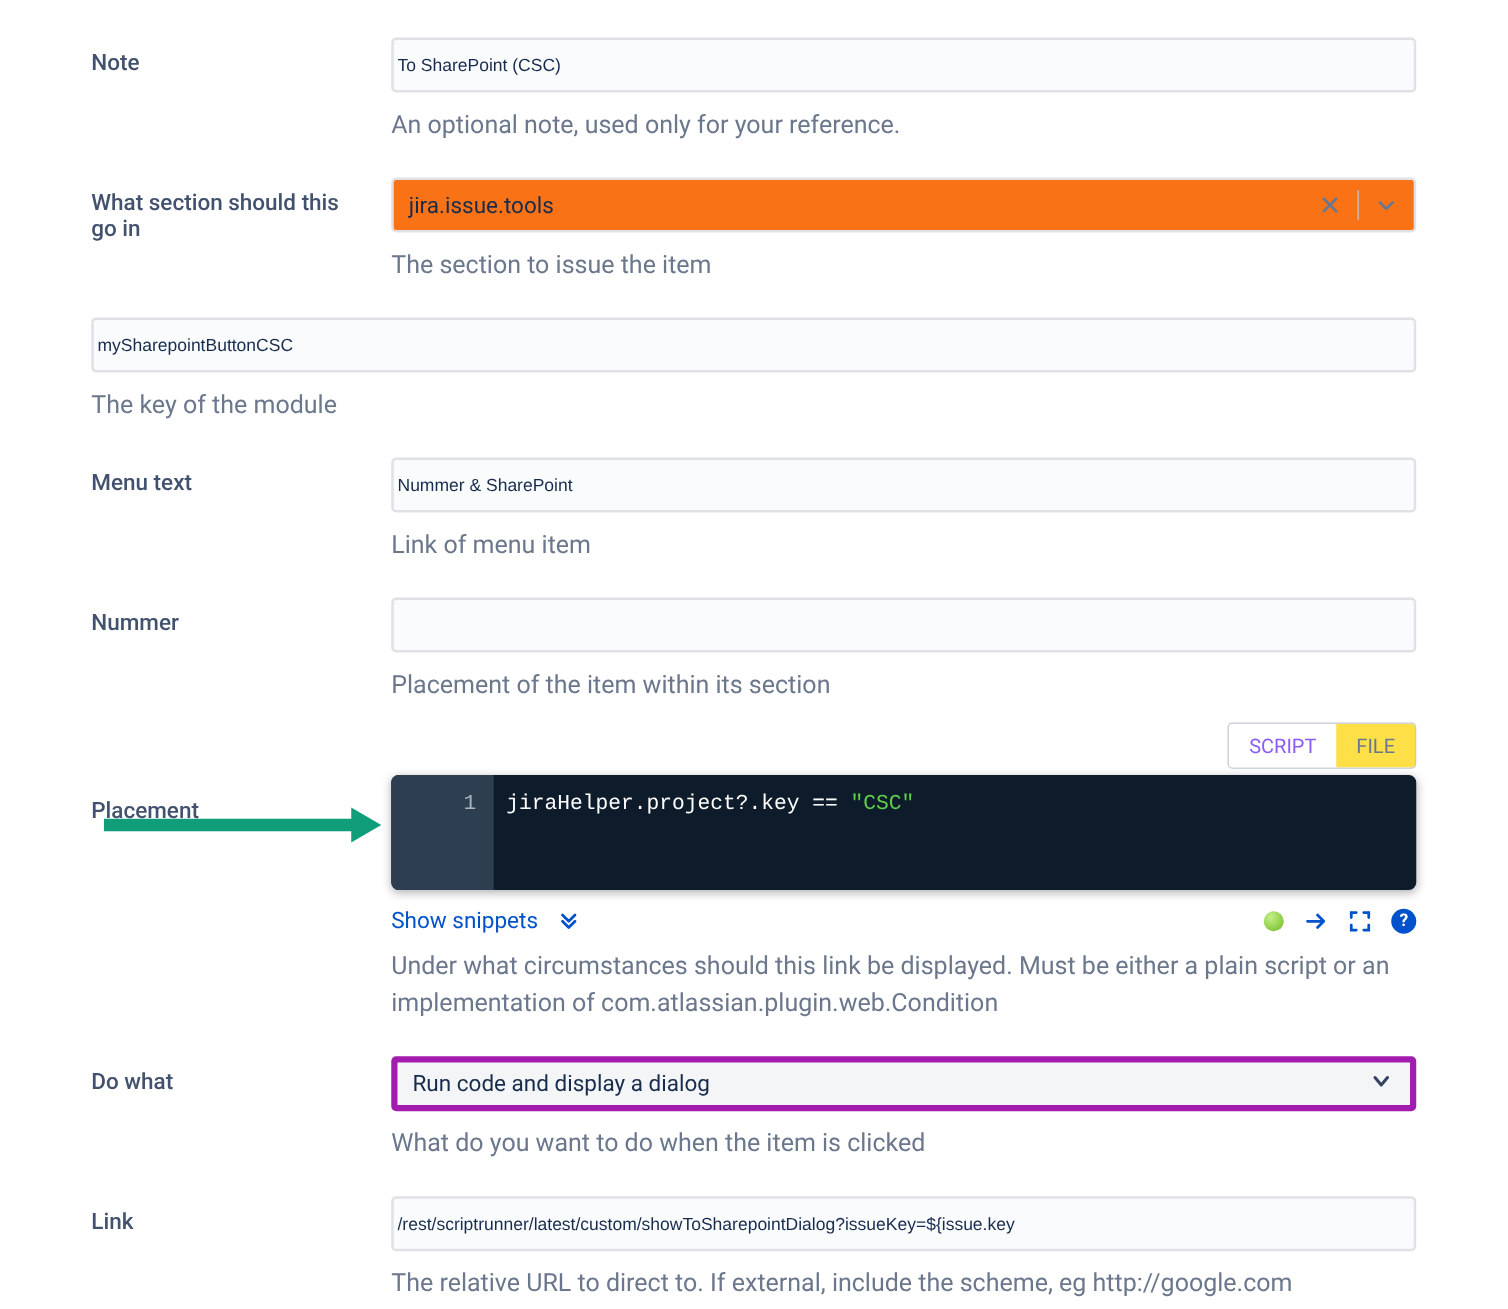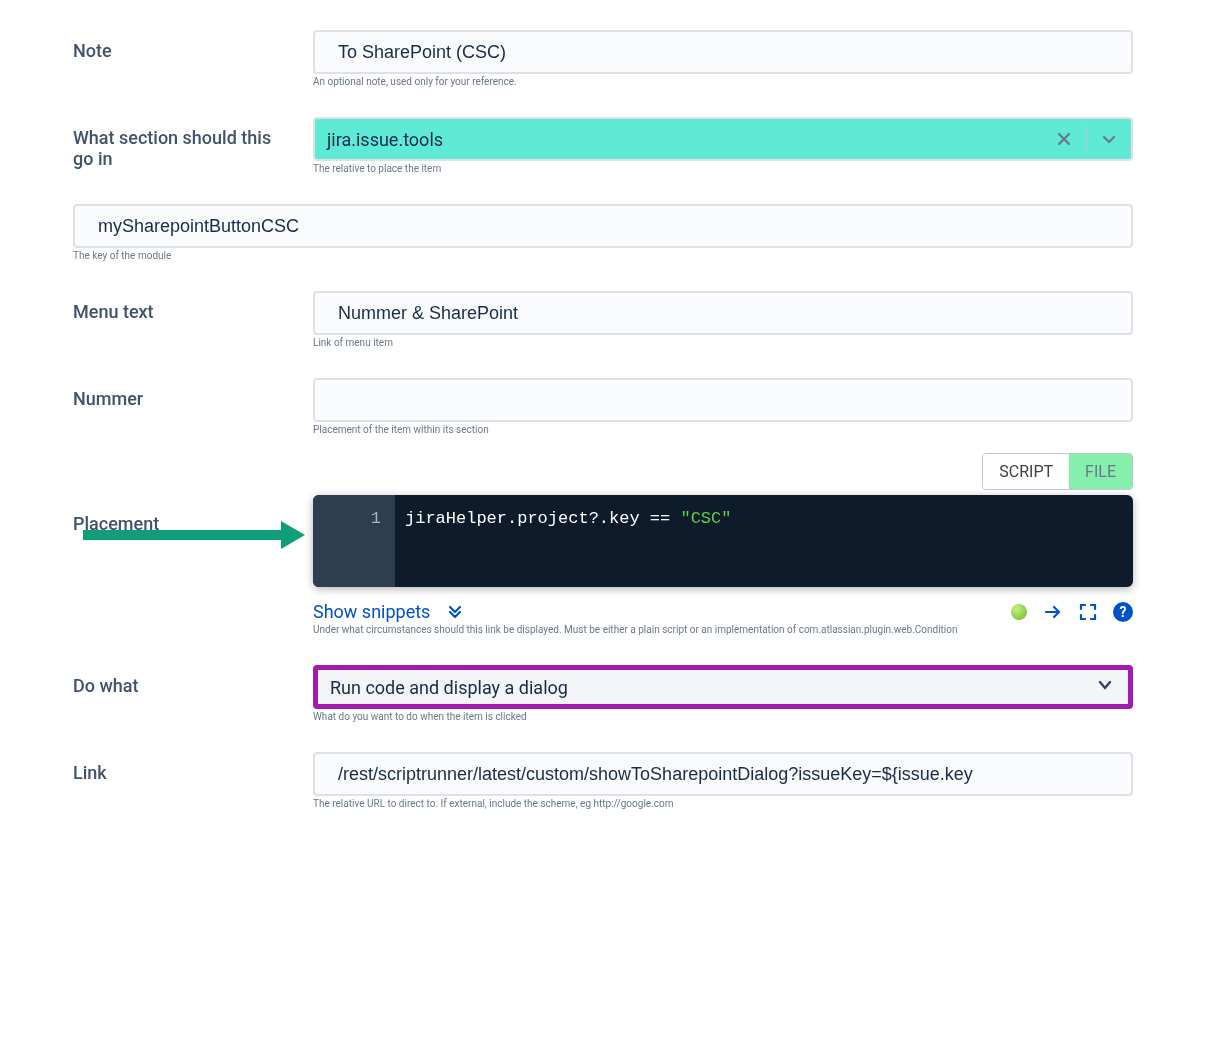--- a/index.html
+++ b/index.html
@@ -32,37 +32,38 @@
   color: #42526e;
 }
 .field-col {
   flex: 1;
 }
 .text-input {
   width: 100%;
   height: 44px;
   border: 2px solid #dfe1e6;
   border-radius: 4px;
-  padding: 0 23px;
-  font-size: 18px;
+  padding: 0 3px;
+  font-size: 14px;
   color: #172b4d;
   background: #fafbfc;
 }
 .help-text {
-  font-size: 10px;
+  font-size: 20px;
   color: #6b778c;
+  margin-top: 10px;
   margin-bottom: 18px;
   line-height: 1.5;
 }
 .select-wrap {
   position: relative;
   width: 100%;
   border: 2px solid #dfe1e6;
   border-radius: 4px;
-  background: #5eead4;
+  background: #f97316;
   display: flex;
   align-items: center;
   height: 44px;
 }
 .select-value {
   flex: 1;
   padding: 0 12px;
   font-size: 18px;
   color: #172b4d;
 }
@@ -116,24 +117,24 @@
   display: flex;
   border: 1px solid #c1c7d0;
   border-radius: 4px;
   overflow: hidden;
 }
 .code-tab {
   padding: 8px 16px;
   font-size: 16px;
   background: #fff;
   cursor: pointer;
-  color: #404040;
+  color: #8b5cf6;
 }
 .code-tab.inactive {
-  background: #86efac;
+  background: #fde047;
   color: #6b778c;
 }
 .code-editor {
   background: #0d1b2a;
   border-radius: 6px;
   box-shadow: 0 2px 8px rgba(0,0,0,0.3);
   display: flex;
   overflow: hidden;
   height: 92px;
 }
@@ -237,21 +238,21 @@
               </svg>
           </span>
           <span class="sep"></span>
           <span class="icon-btn">
             <svg width="18" height="18" viewBox="0 0 18 18">
                 <path d="M4 7 L9 12 L14 7" stroke="currentColor" stroke-width="2.2" fill="none" stroke-linecap="round" stroke-linejoin="round"></path>
               </svg>
           </span>
         </div>
       </div>
-      <div class="help-text">The relative to place the item</div>
+      <div class="help-text">The section to issue the item</div>
     </div>
   </div>
 
   <div class="form-row">
     <div class="field-col">
       <input class="text-input" type="text" value="mySharepointButtonCSC" style="">
       <div class="help-text">The key of the module</div>
     </div>
   </div>
 

